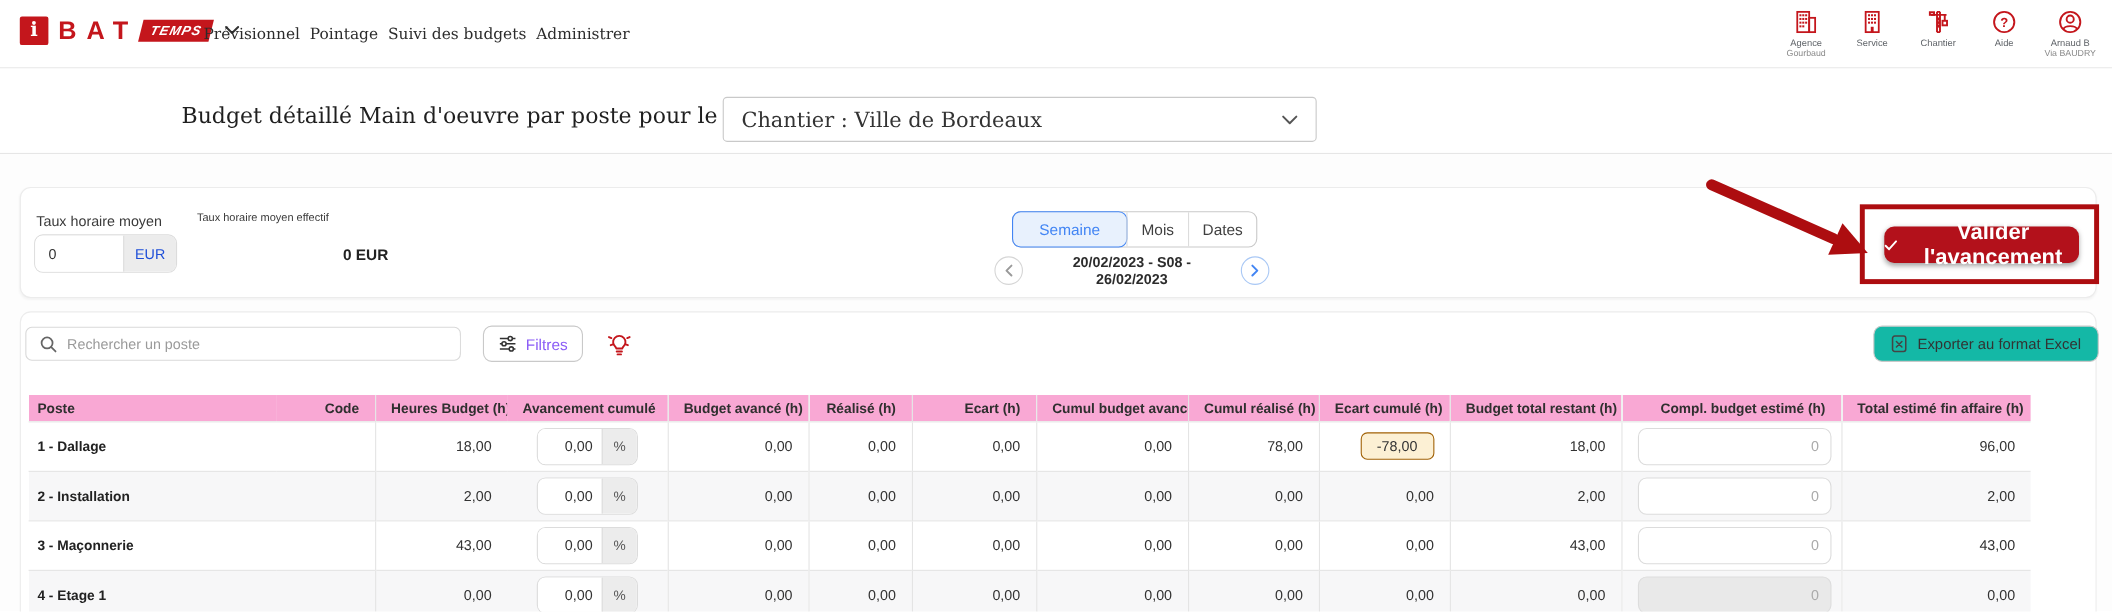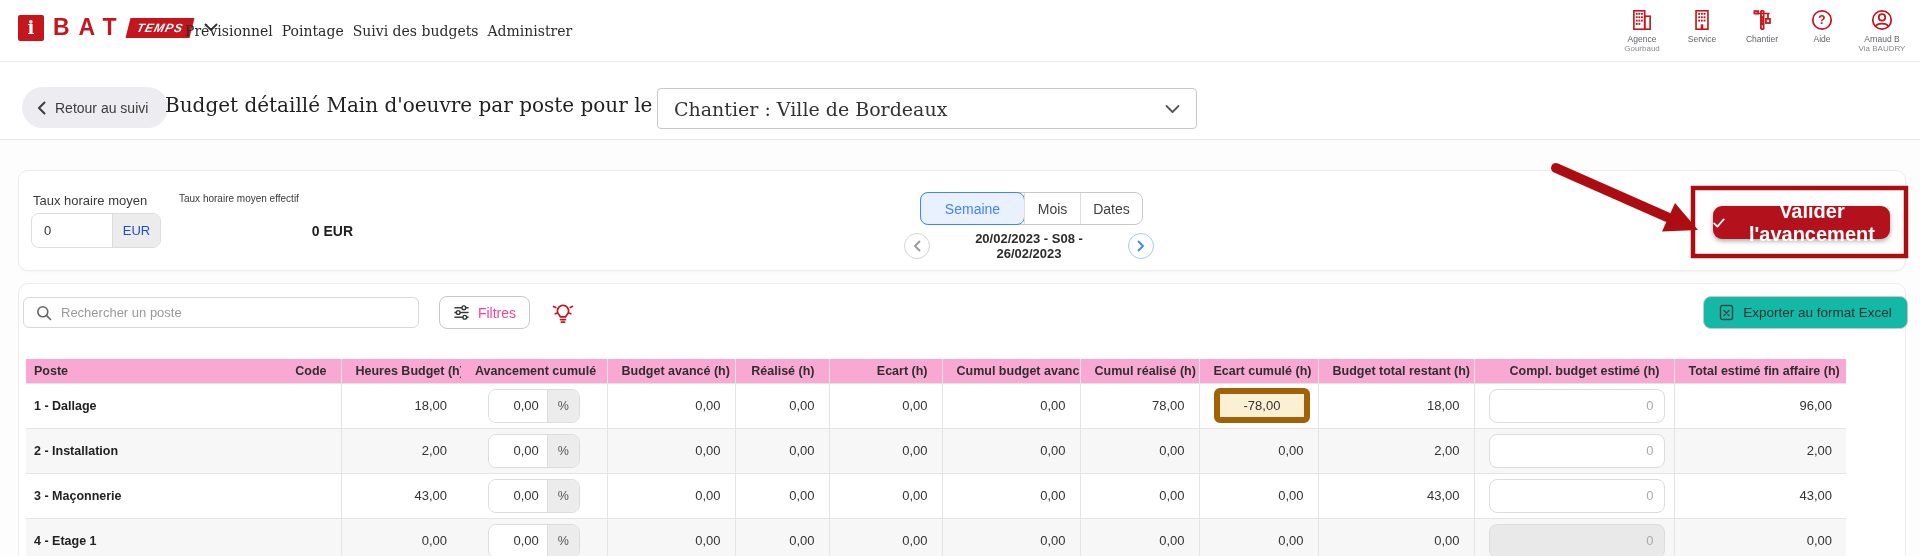--- a/index.html
+++ b/index.html
@@ -86,21 +86,21 @@
 
   
   .search-box { position:absolute; left:4px; top:13px; width:396px; height:31px;
     border:1px solid #d9d9d9; border-radius:6px; background:#fff; display:flex; align-items:center; }
   .search-box svg { margin:0 9px 0 12px; }
   .search-box input { flex:1; border:none; outline:none; font-size:13px; color:#333;
     font-family:inherit; }
   .search-box input::placeholder { color:#9a9a9a; }
   .filtres-btn { position:absolute; left:420px; top:12px; width:91px; height:33px;
     border:1px solid #c9c9c9; border-radius:8px; background:#fff; display:flex; align-items:center;
-    justify-content:center; gap:8px; font-size:14px; color:#ec4899; cursor:pointer; font-family:inherit; }
+    justify-content:center; gap:8px; font-size:14px; color:#8b5cf6; cursor:pointer; font-family:inherit; }
   .bulb-btn { position:absolute; left:532px; top:15px; background:none; border:none; cursor:pointer; }
   .export-btn { position:absolute; left:1684px; top:12px; width:205px; height:33px;
     border:1px solid #c9c9c9; border-radius:8px; background:#14b8a6; display:flex; align-items:center;
     justify-content:center; gap:9px; font-size:13.5px; color:#333; cursor:pointer; font-family:inherit; }
 
   
   table { position:absolute; left:7px; top:75px; width:1820px; border-collapse:collapse;
     table-layout:fixed; }
   th { background:#f9a8d4; height:24px; font-size:12.5px; font-weight:bold; color:#2f2f2f;
     text-align:right; padding:0 14px; white-space:nowrap; overflow:hidden; }
@@ -115,22 +115,22 @@
   .pct-group { width:92px; height:34px; margin:0 auto; border:1px solid #dcdcdc; border-radius:8px;
     overflow:hidden; display:flex; background:#fff; }
   .pct-group input { width:58px; min-width:0; border:none; outline:none; text-align:right;
     padding-right:8px; font-size:13px; color:#333; font-family:inherit; background:#fff; }
   .pct-suffix { flex:1; background:#ececec; border-left:1px solid #dcdcdc; display:flex;
     align-items:center; justify-content:center; font-size:12.5px; color:#555; }
   .cbe-input { width:176px; height:34px; border:1px solid #dcdcdc; border-radius:8px; background:#fff;
     text-align:right; padding-right:10px; font-size:13px; color:#333; outline:none; font-family:inherit; }
   .cbe-input::placeholder { color:#aaa; }
   .cbe-input.disabled { background:#e9e9e9; border-color:#ddd; }
-  .hl { display:inline-block; background:#fcf0d4; border:6px solid #a16207; border-radius:6px;
-    padding:4px 24px; }
+  .hl { display:inline-block; background:#fcf0d4; border:1px solid #a16207; border-radius:6px;
+    padding:4px 14px; }
   svg { display:block; }
 </style>
 </head>
 <body>
 
 <div id="screen">
 
   <header class="topnav">
     <div class="logo">
       <span class="logo-i">i</span>
@@ -213,26 +213,20 @@
             <circle cx="12" cy="9.6" r="3"></circle>
           <path d="M6.3 18 C 7.6 14.6 16.4 14.6 17.7 18"></path>
         </svg>
         <span class="quick-l1">Arnaud B</span>
         <span class="quick-l2">Via BAUDRY</span>
       </div>
     </div>
   </header>
 
   <div class="pageheader">
-    <button class="back-btn">
-      <svg width="9" height="14" viewBox="0 0 9 14">
-          <polyline points="7.5,1.5 2,7 7.5,12.5" fill="none" stroke="#3c3c3c" stroke-width="2" stroke-linecap="round" stroke-linejoin="round"></polyline>
-        </svg>
-      <span>Retour au suivi</span>
-    </button>
     <h1 class="page-title serif">Budget détaillé Main d'oeuvre par poste pour le chantier</h1>
     <div class="chantier-select serif">
       <span>Chantier : Ville de Bordeaux</span>
       <span class="sel-chev">
         <svg width="15" height="10" viewBox="0 0 15 10">
             <polyline points="1.5,2 7.5,8 13.5,2" fill="none" stroke="#555" stroke-width="1.8" stroke-linecap="round" stroke-linejoin="round"></polyline>
           </svg>
       </span>
     </div>
   </div>

